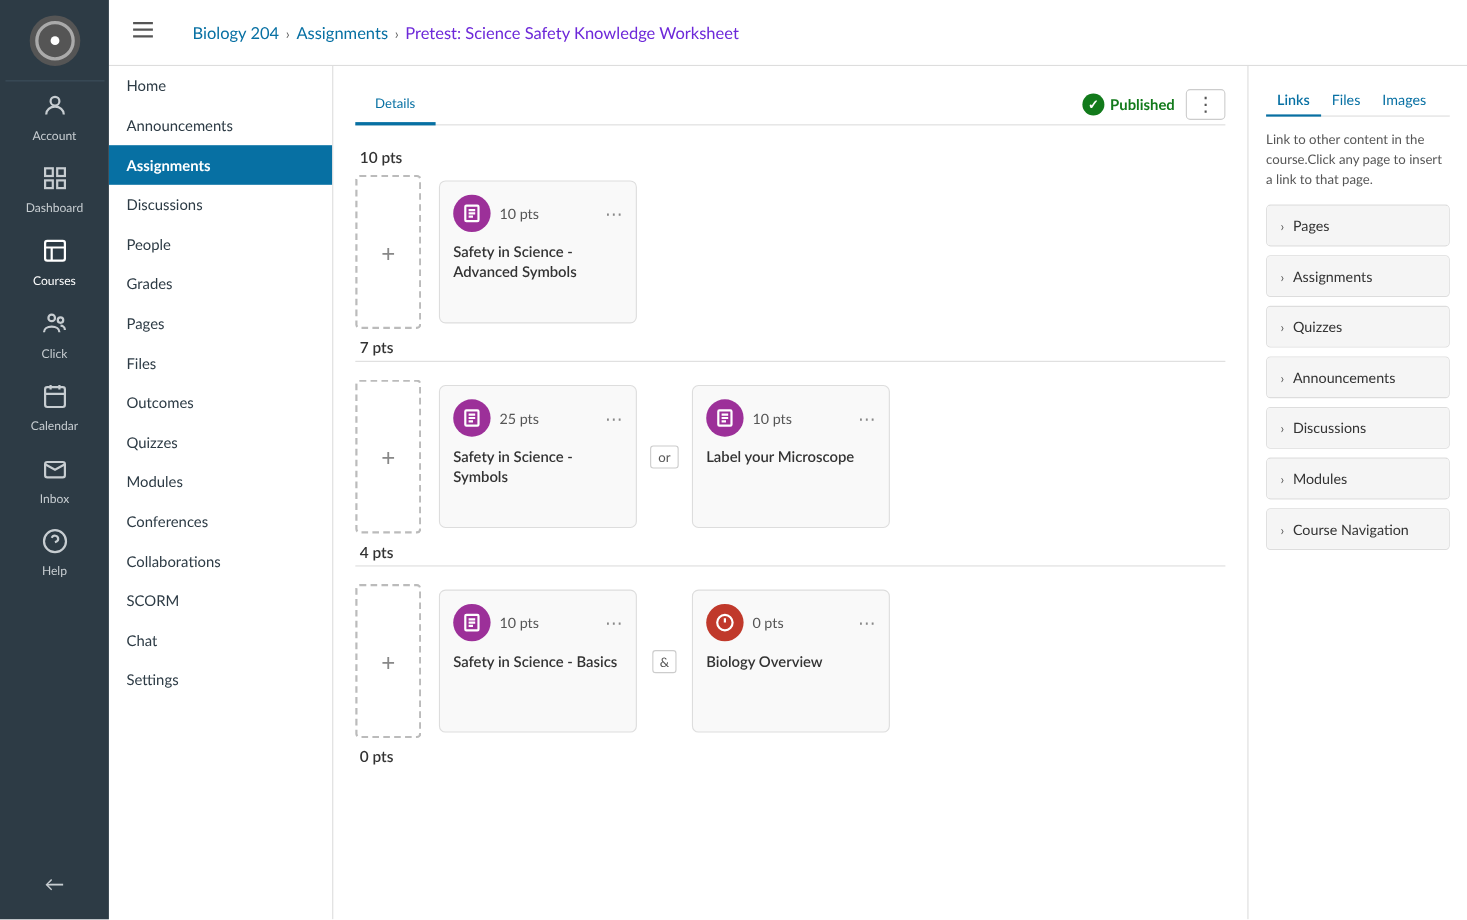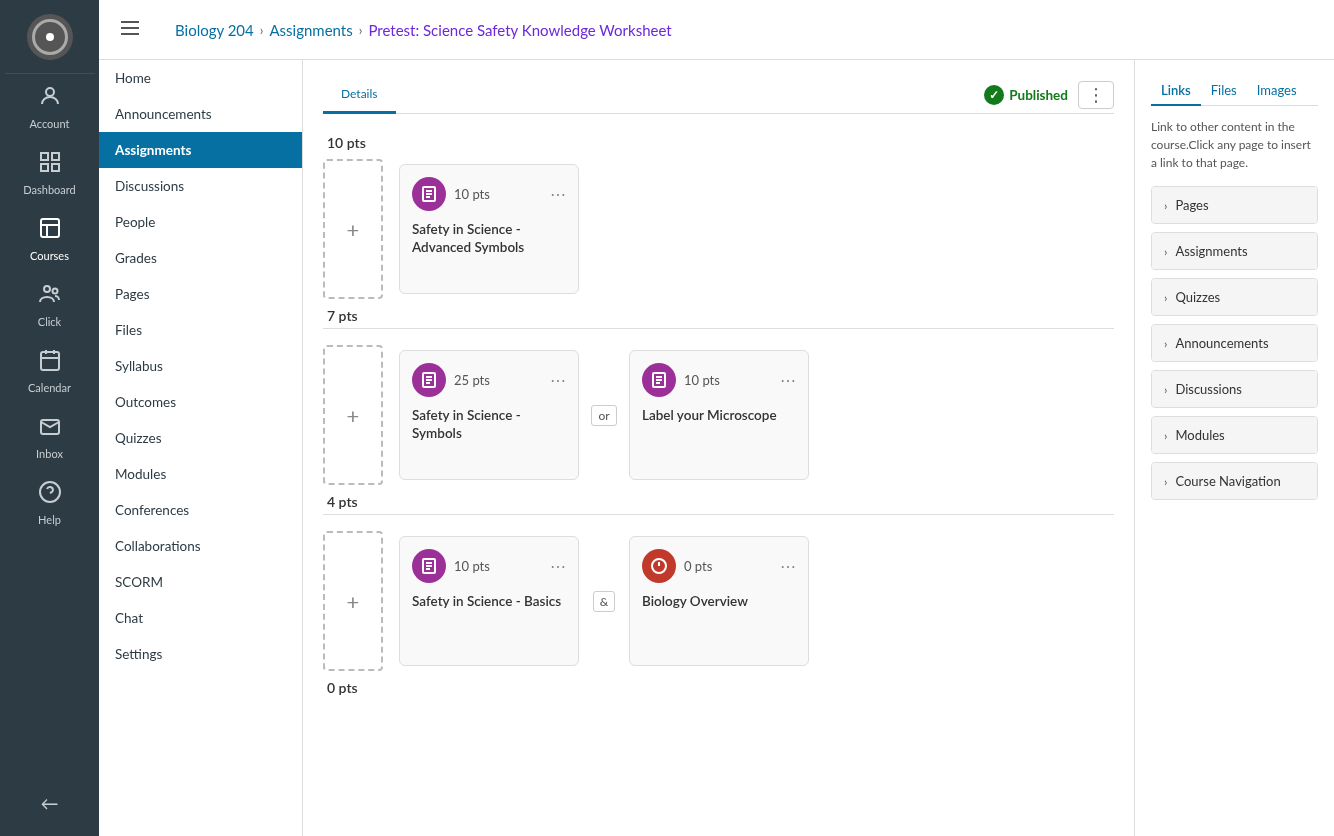--- a/index.html
+++ b/index.html
@@ -486,21 +486,20 @@
 
     <nav class="course-sidebar">
       <a class="course-sidebar-item">Home</a>
       <a class="course-sidebar-item">Announcements</a>
       <a class="course-sidebar-item active">Assignments</a>
       <a class="course-sidebar-item">Discussions</a>
       <a class="course-sidebar-item">People</a>
       <a class="course-sidebar-item">Grades</a>
       <a class="course-sidebar-item">Pages</a>
       <a class="course-sidebar-item">Files</a>
-      <a class="course-sidebar-item">Syllabus</a>
       <a class="course-sidebar-item">Outcomes</a>
       <a class="course-sidebar-item">Quizzes</a>
       <a class="course-sidebar-item">Modules</a>
       <a class="course-sidebar-item">Conferences</a>
       <a class="course-sidebar-item">Collaborations</a>
       <a class="course-sidebar-item">SCORM</a>
       <a class="course-sidebar-item">Chat</a>
       <a class="course-sidebar-item">Settings</a>
     </nav>
 

